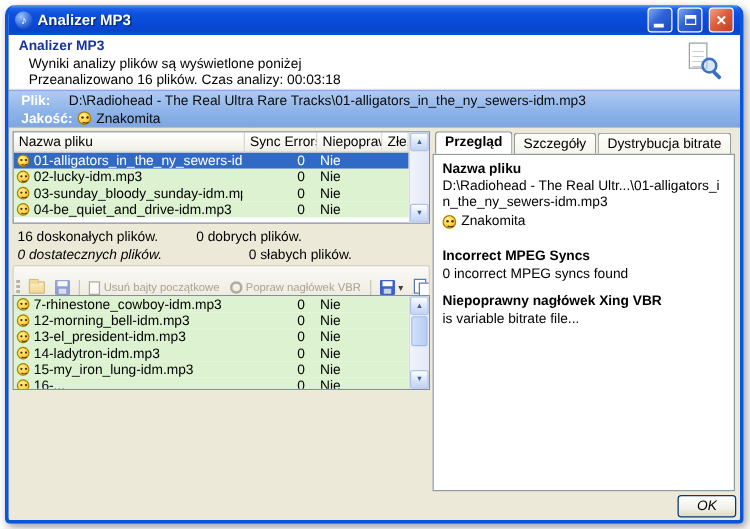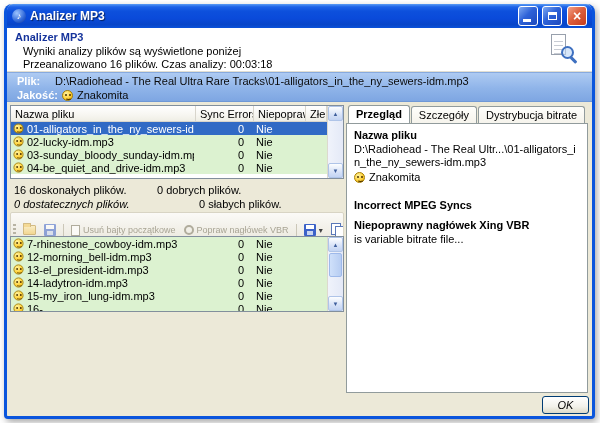--- a/index.html
+++ b/index.html
@@ -51,21 +51,21 @@
   .sd-doc { position:absolute; left:3px; top:0; width:15px; height:21px; background:#fff; border:1px solid #98A0AC;
     background-image: repeating-linear-gradient(180deg, transparent 0 3px, #C8CCD4 3px 4px); background-size: 9px 100%; background-repeat:no-repeat; background-position: 2px 3px; }
   .sd-lens { position:absolute; right:2px; bottom:7px; width:13px; height:13px; border:2px solid #3E70C0; border-radius:50%; background:rgba(190,215,245,.6); }
   .sd-handle { position:absolute; right:1px; bottom:2px; width:3px; height:8px; background:#3E70C0; border-radius:1px; transform:rotate(-45deg); }
   
   .info-strip {
     position:absolute; left:0; right:0; top:44px; height:30px;
     background: linear-gradient(180deg,#AECBF2 0%, #8FB4E9 55%, #7EA6E2 100%);
     border-top:1px solid #87AADF; border-bottom:1px solid #6F98D6;
   }
-  .strip-row { position:absolute; left:10px; display:flex; align-items:center; gap:4px; white-space:nowrap; }
+  .strip-row { position:absolute; left:10px; display:flex; gap:4px; white-space:nowrap; }
   .strip-r1 { top:2px; }
   .strip-r2 { top:16px; }
   .strip-label { font-weight:bold; color:#fff; min-width:34px; }
   .strip-value { color:#0A0A0A; }
   
   .sm {
     width:11px; height:11px; border-radius:50%; flex:none; position:relative;
     background: radial-gradient(circle at 35% 30%, #FFF3A0, var(--smiley_yellow,#FFD23B) 55%, #EBAD00);
     border:1px solid #A87E00; display:inline-block;
   }
@@ -336,20 +336,21 @@
     </div>
 
     <div class="detail-panel">
       <div class="d-h">Nazwa pliku</div>
       <div class="d-v">D:\Radiohead - The Real Ultr...\01-alligators_in_the_ny_sewers-idm.mp3</div>
       <div class="d-row">
         <span class="sm"></span>
         <span>Znakomita</span>
       </div>
       <div class="d-h gap">Incorrect MPEG Syncs</div>
+      <div class="d-v">0 incorrect MPEG syncs found</div>
       <div class="d-h">Niepoprawny nagłówek Xing VBR</div>
       <div class="d-v">is variable bitrate file...</div>
     </div>
 
     <div class="ok-btn">OK</div>
 
   </div>
 </div>
 
 </body></html>

